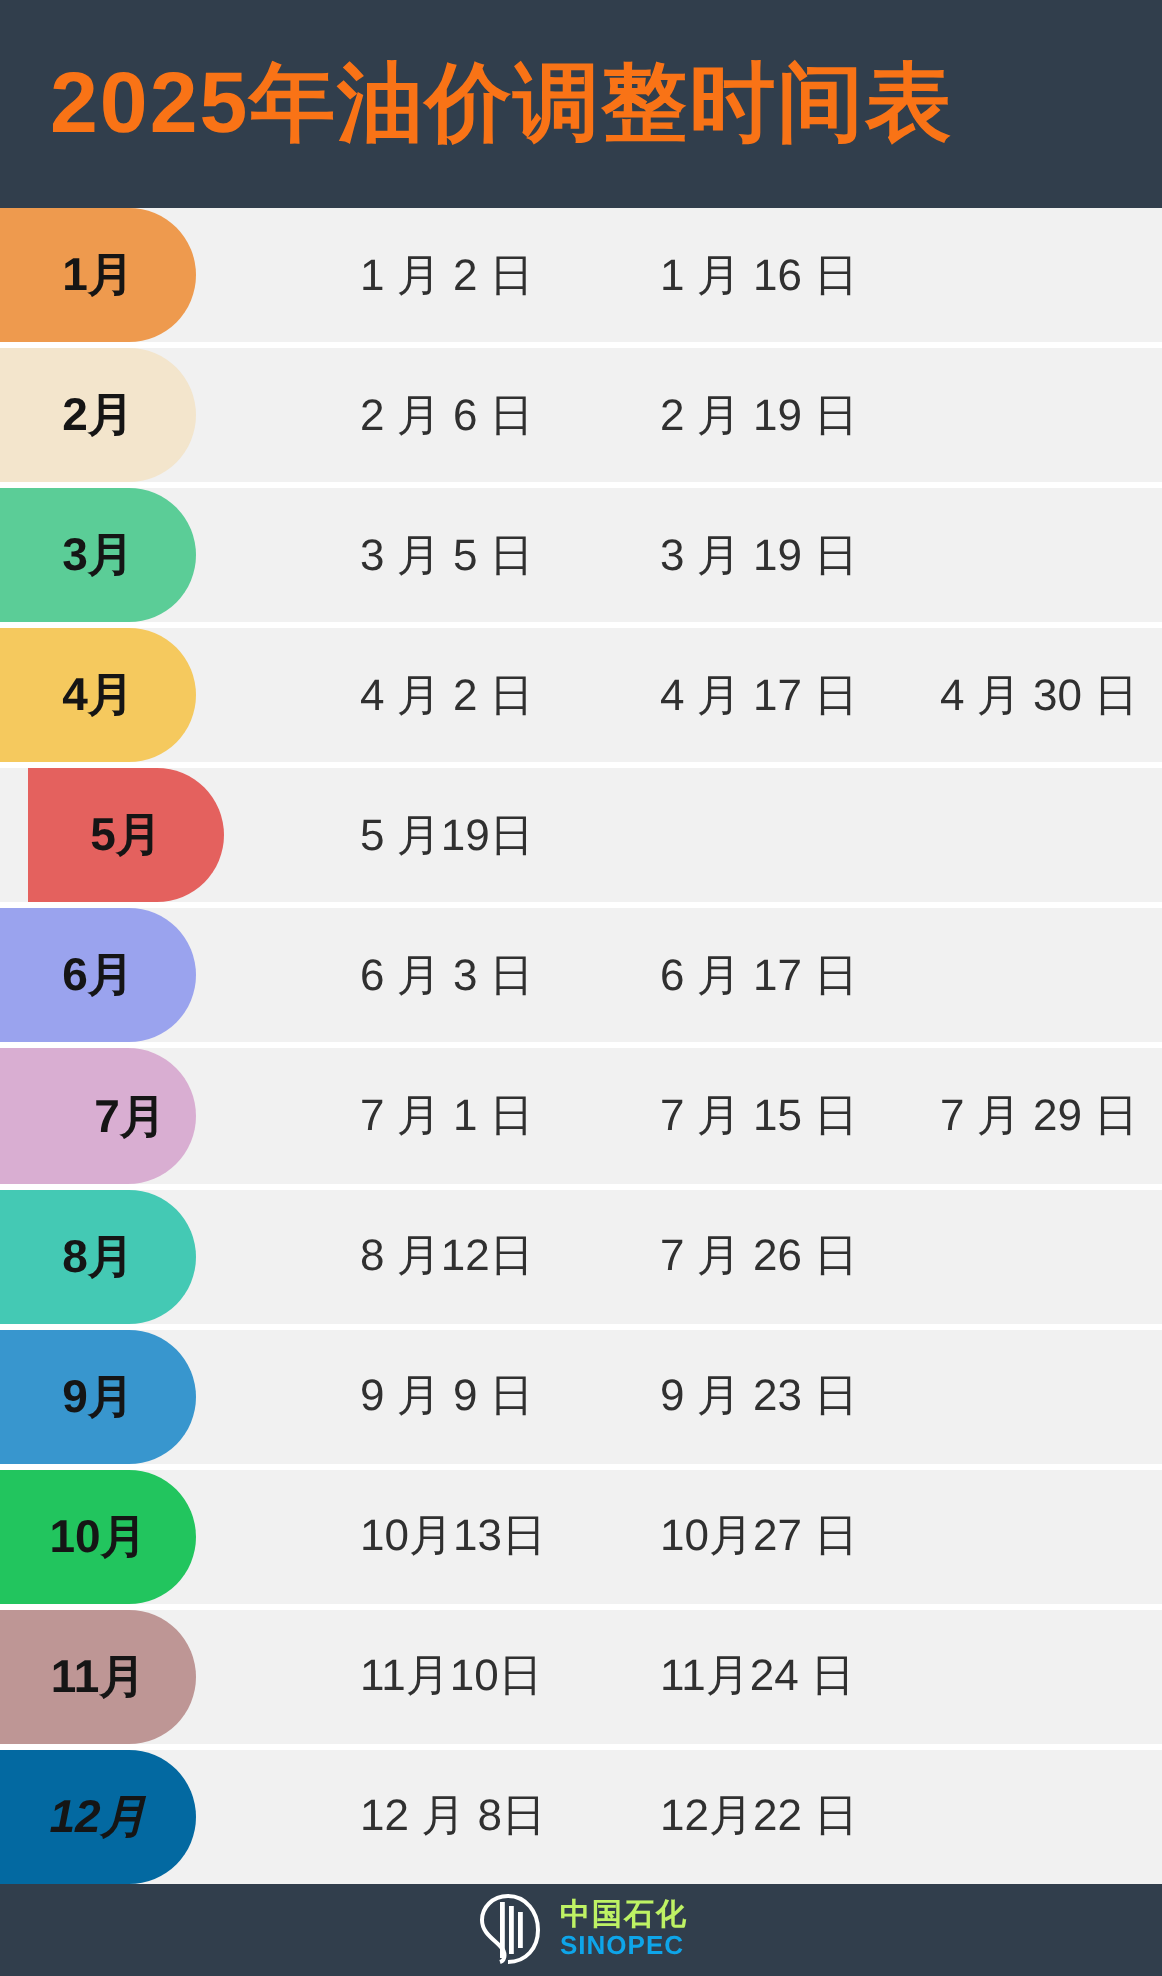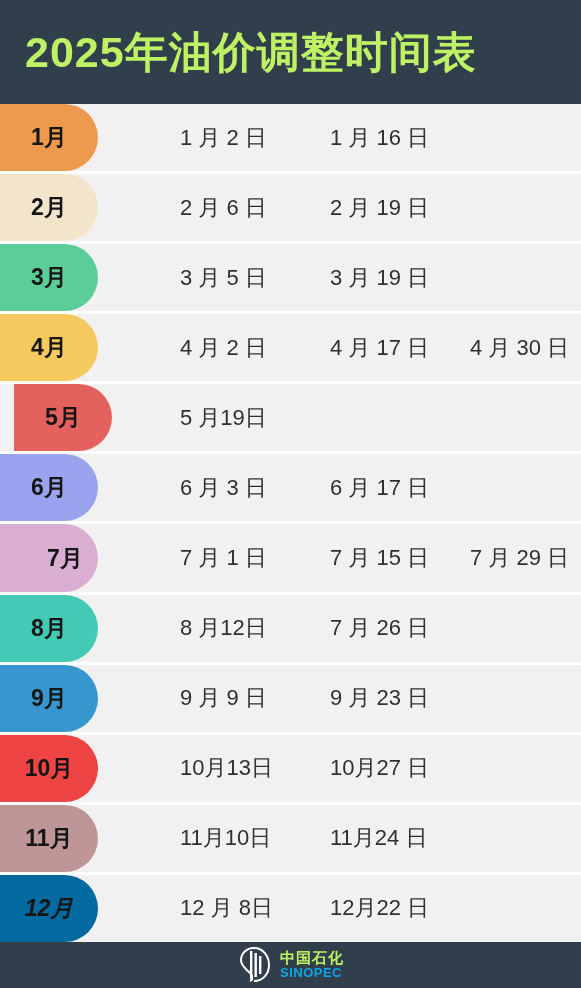--- a/index.html
+++ b/index.html
@@ -21,21 +21,21 @@
   
   .header {
     height: 104px;
     background: #313E4C;
     display: flex;
     align-items: center;
     padding-left: 25px;
     box-sizing: border-box;
   }
   .header-title {
-    color: #bef264;
+    color: #f97316;
     font-size: 43px;
     font-weight: bold;
     letter-spacing: 1px;
     line-height: 1;
     white-space: nowrap;
   }
 
   
   .table-body {
     height: 838px;
@@ -216,21 +216,21 @@
       <div class="row" style="background: rgb(241, 241, 241);">
         <div class="month-pill" style="background: rgb(56, 150, 206);">
           <span class="month-label">9月</span>
         </div>
         <div class="dates">
           <div class="date-cell c0">9 月 9 日</div>
           <div class="date-cell c1">9 月 23 日</div>
         </div>
       </div>
       <div class="row" style="background: rgb(241, 241, 241);">
-        <div class="month-pill" style="background: #ef4444;">
+        <div class="month-pill" style="background: #22c55e;">
           <span class="month-label">10月</span>
         </div>
         <div class="dates">
           <div class="date-cell c0">10月13日</div>
           <div class="date-cell c1">10月27 日</div>
         </div>
       </div>
       <div class="row" style="background: rgb(241, 241, 241);">
         <div class="month-pill" style="background: rgb(190, 150, 149);">
           <span class="month-label">11月</span>

